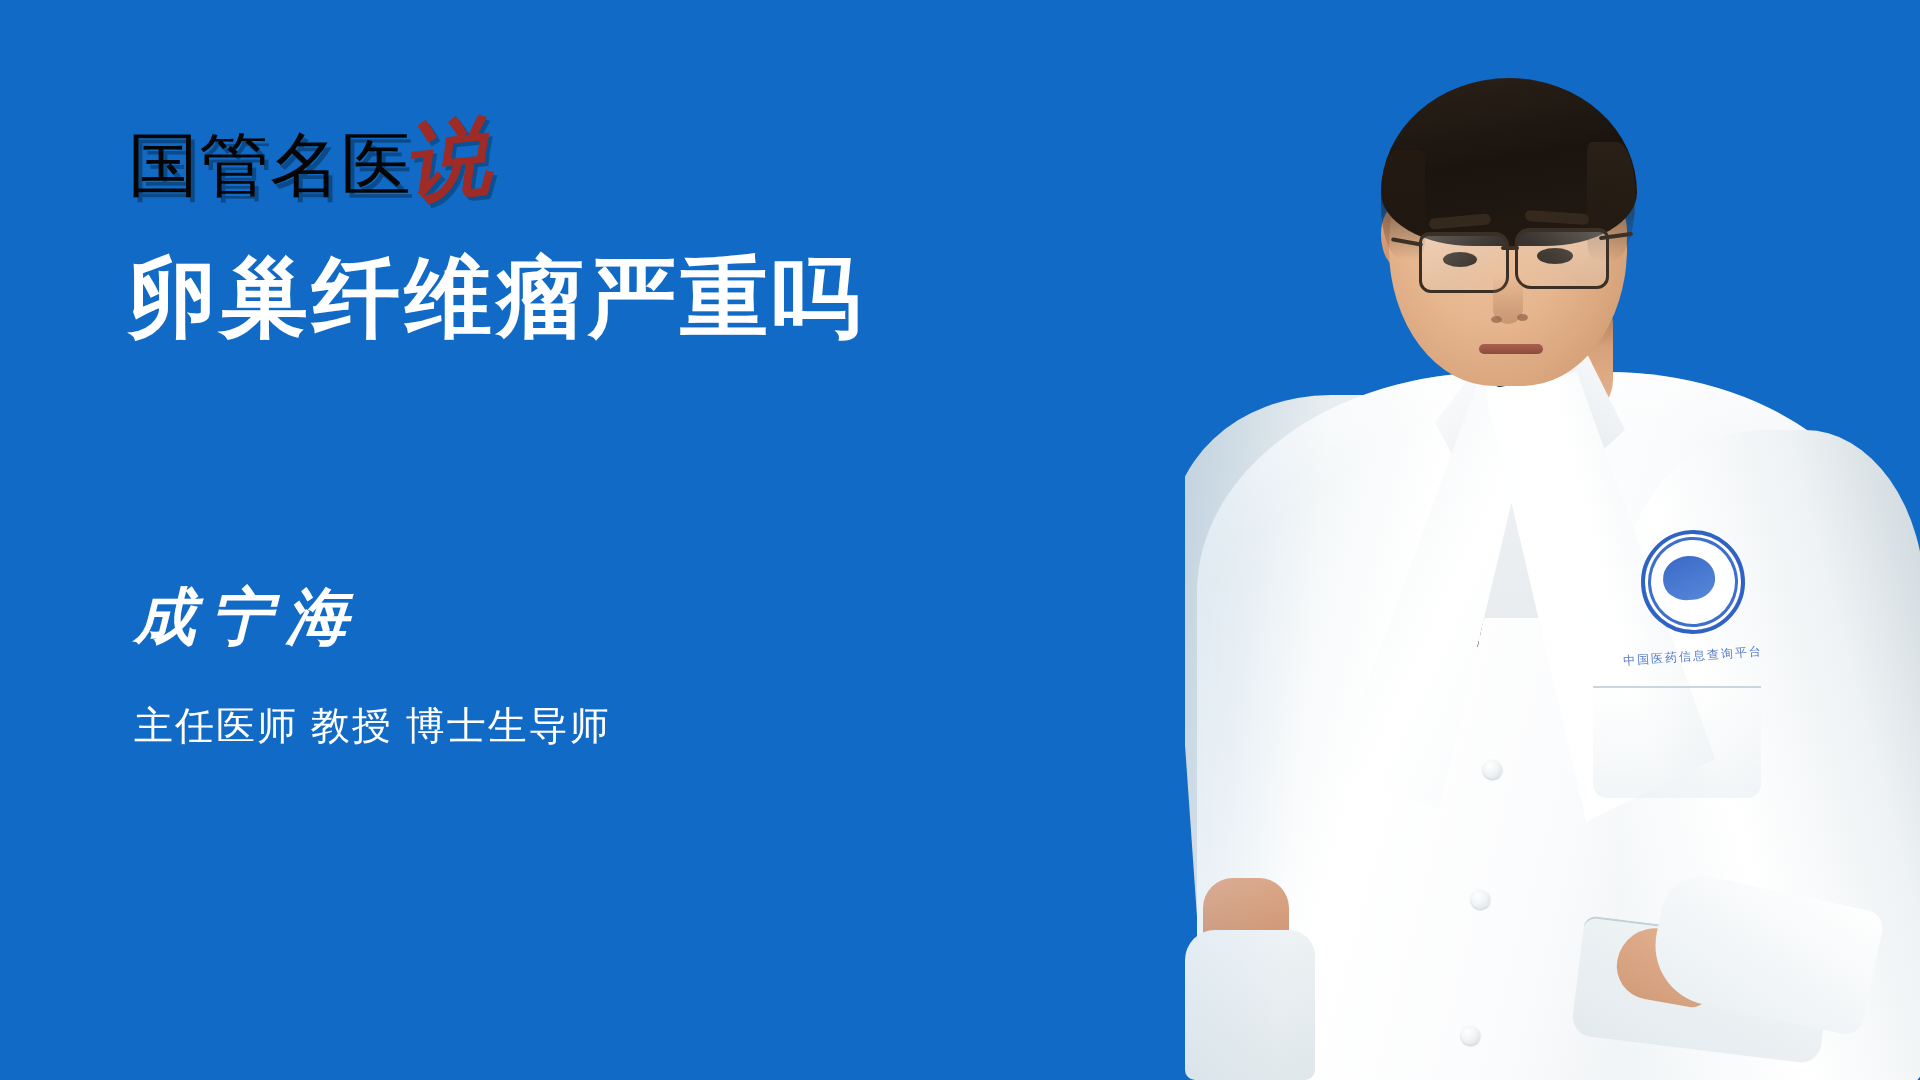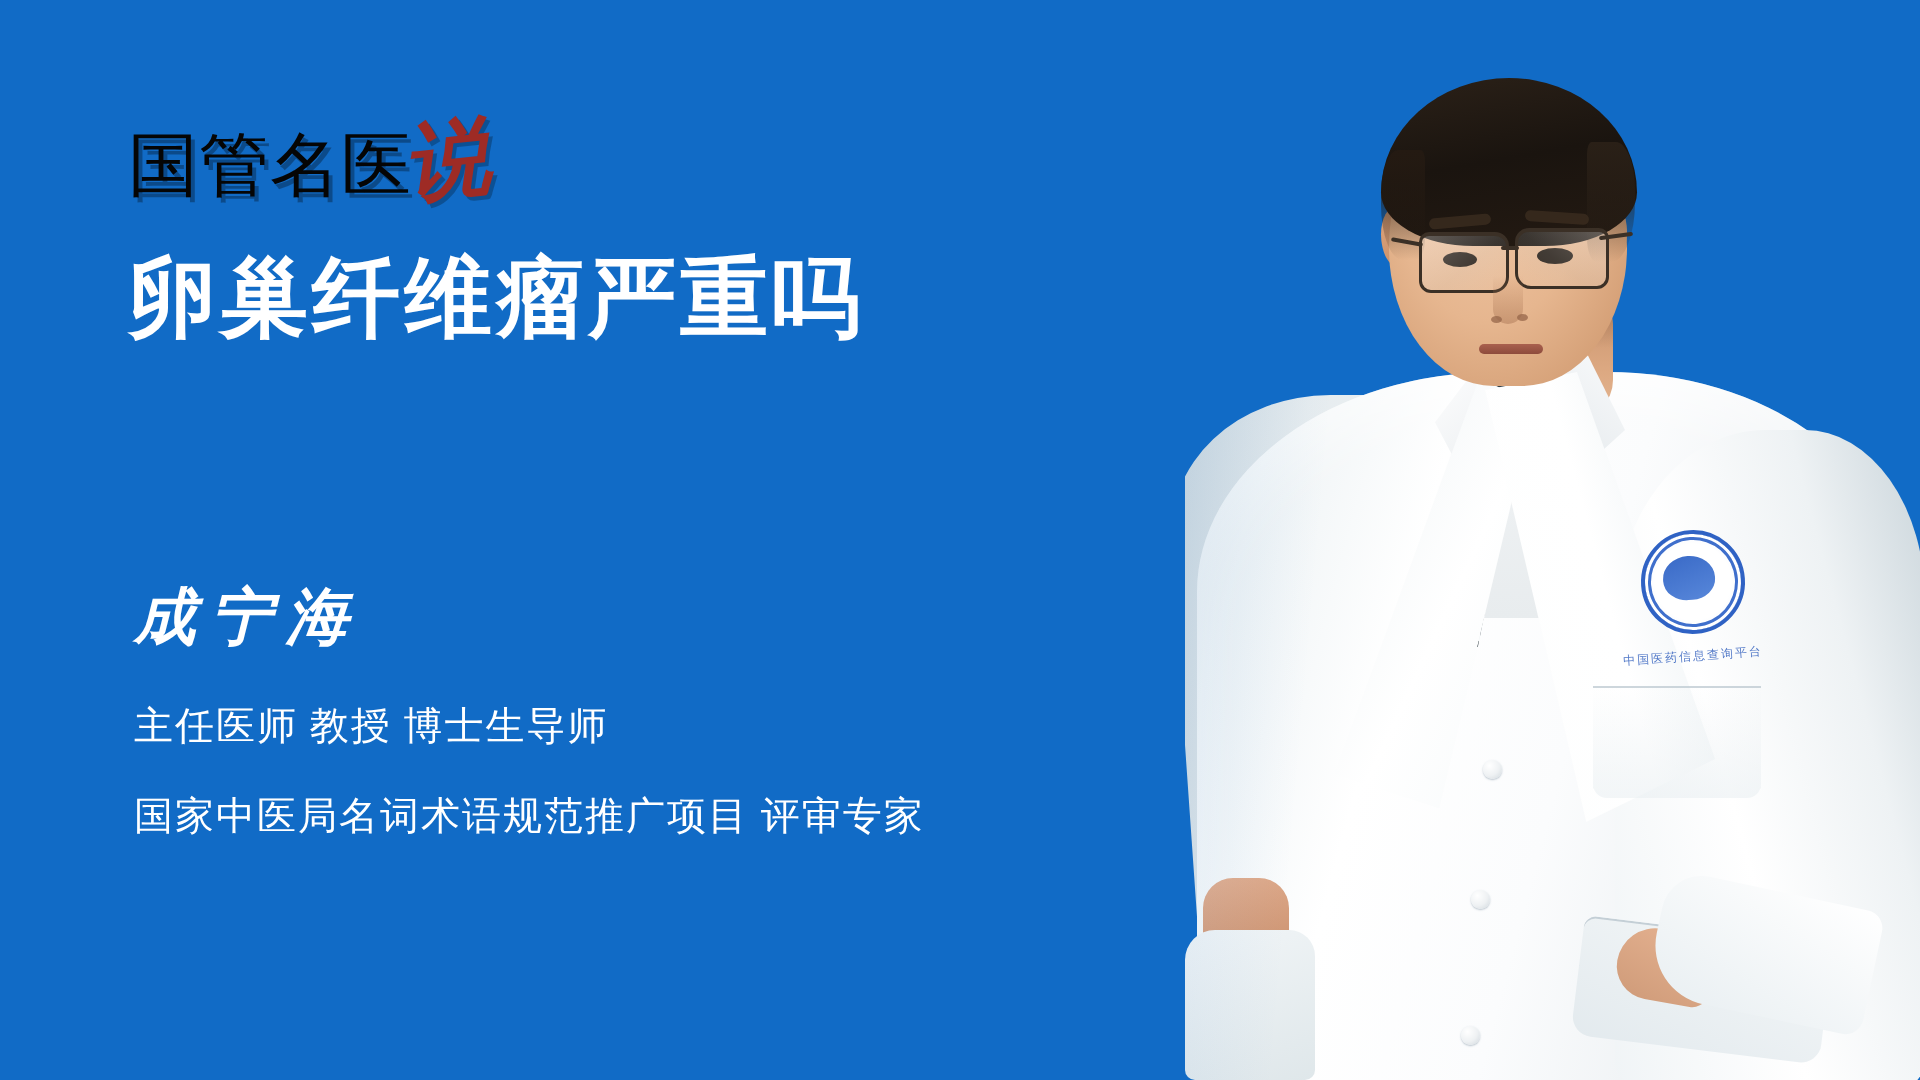--- a/index.html
+++ b/index.html
@@ -86,21 +86,21 @@
     flex-direction: column;
     gap: 44px;
   }
   #credentials .cred-line {
     font-size: 39px;
     line-height: 46px;
     color: #FFFFFF;
     font-weight: 400;
     letter-spacing: 2px;
     white-space: nowrap;
-    font-family: Liberation Serif, serif;
+    font-family: Liberation Sans, sans-serif;
   }
 
   
   #doctor-photo {
     position: absolute;
     left: 1185px;
     top: 0;
     width: 735px;
     height: 1080px;
     overflow: hidden;
@@ -370,21 +370,20 @@
     <span class="logo-han">国管名医</span>
     <span class="logo-shuo">说</span>
   </div>
 
   <div id="doctor-name">成宁海</div>
 
   <div id="title">卵巢纤维瘤严重吗</div>
 
   <div id="credentials">
     <div class="cred-line">主任医师  教授  博士生导师</div>
-    <div class="cred-line">国家中医局名词术语规范推广项目  评审专家</div>
   </div>
 
   <div id="doctor-photo">
     <div class="dp coat-shoulder-l"></div>
     <div class="dp coat-body"></div>
     <div class="dp coat-sleeve-r"></div>
 
     <div class="dp neck"></div>
     <div class="dp neck-shadow"></div>
 

